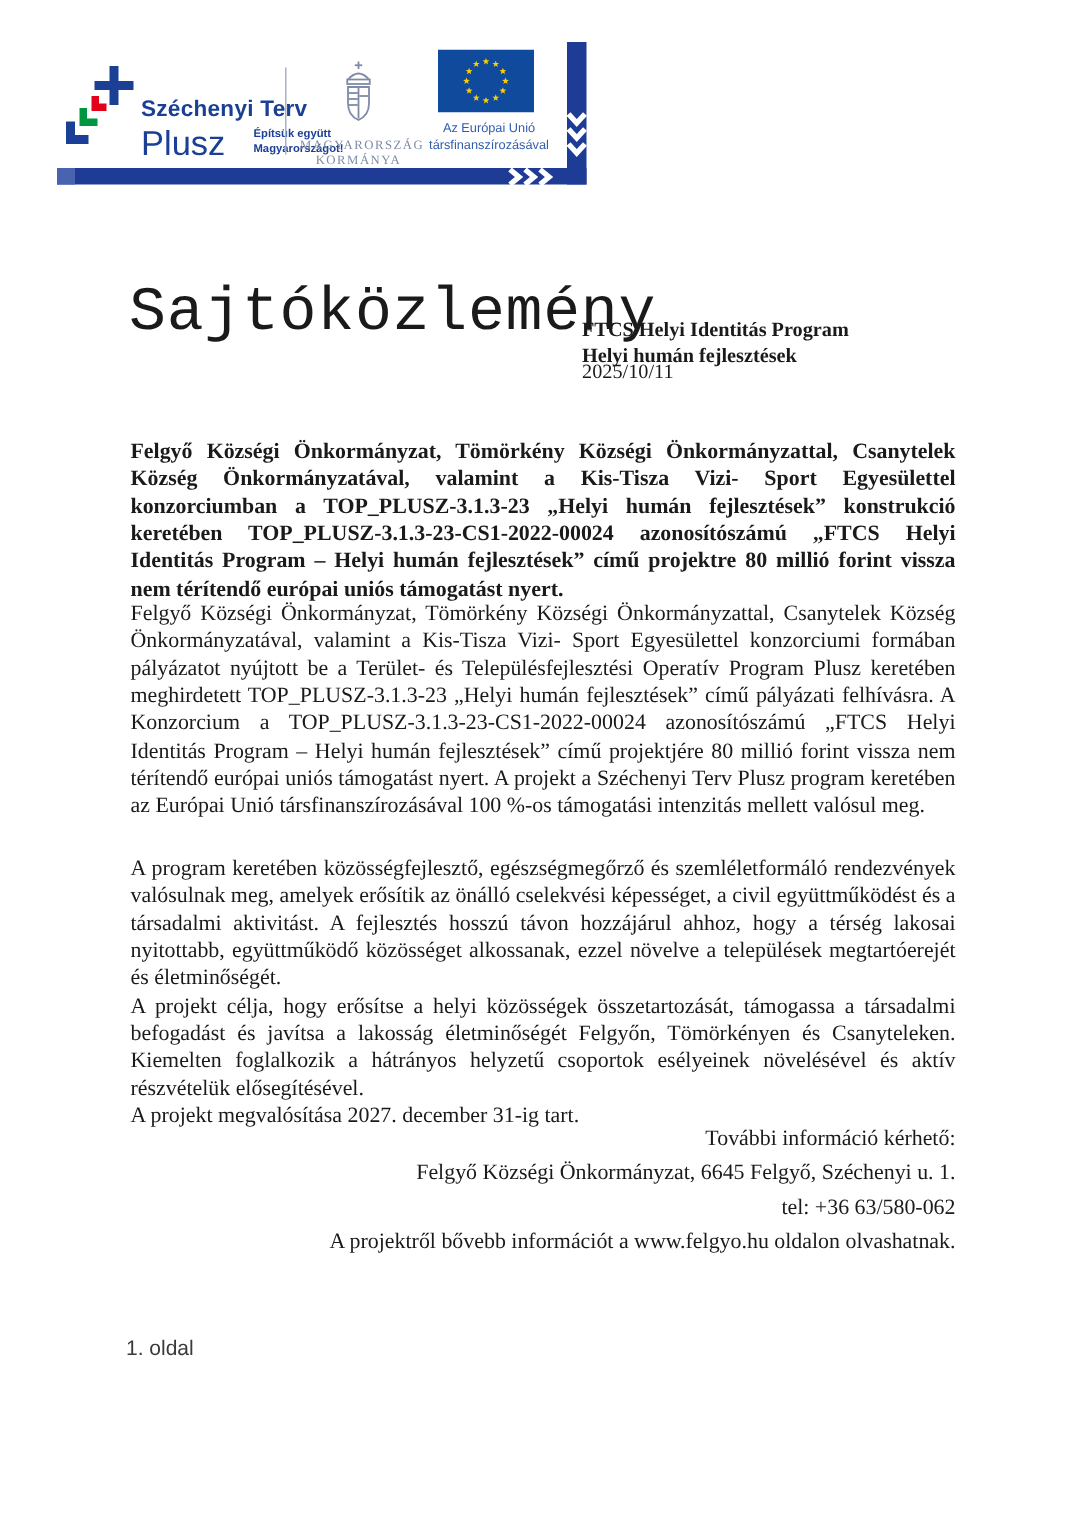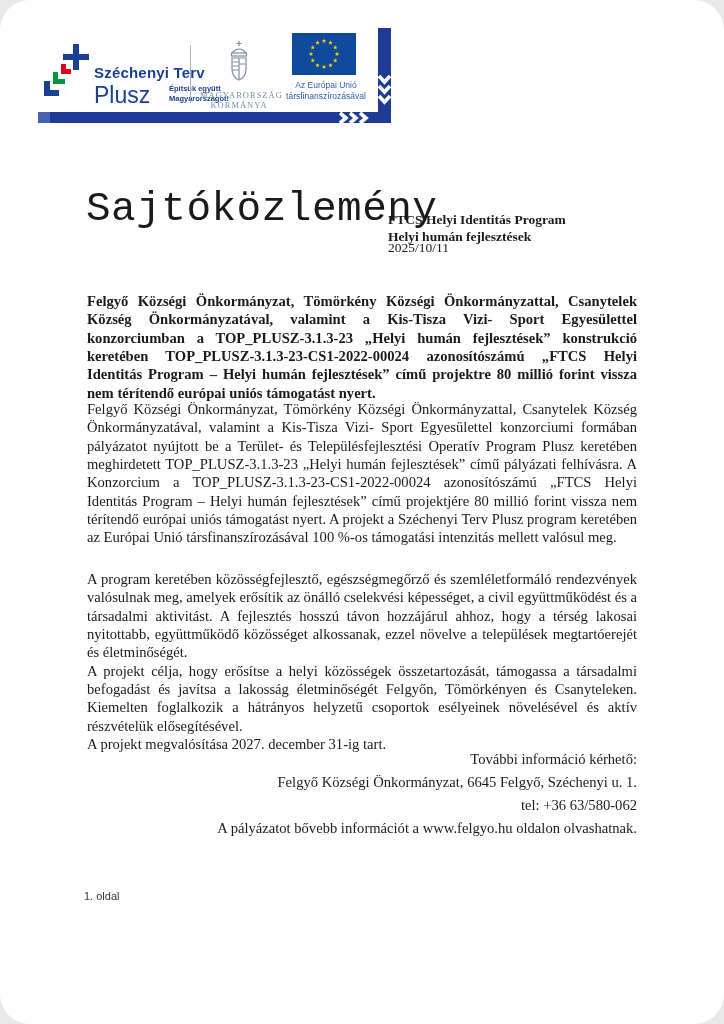--- a/index.html
+++ b/index.html
@@ -1,19 +1,19 @@
 <!DOCTYPE html>
 <html><head>
 <meta charset="utf-8">
 <style>
   html,body{margin:0;padding:0;background:#e8e8e8;}
   .page{
     position:relative;width:724px;height:1024px;background:#ffffff;
     margin:0 auto;overflow:hidden;
-    font-family:"Liberation Serif","DejaVu Serif",serif;color:#1a1a1a;border-radius:30px;
+    font-family:"Liberation Serif","DejaVu Serif",serif;color:#1a1a1a;
   }
   
   .logo-band{position:absolute;left:0;top:0;width:724px;height:140px;}
   .sz-logo{position:absolute;left:42px;top:40px;display:flex;}
   .sz-mark{width:52px;height:64px;}
   .sz-text{position:absolute;left:52px;top:24px;white-space:nowrap;
     font-family:"Liberation Sans","DejaVu Sans",sans-serif;color:#1b3f94;}
   .sz-line1{font-size:15px;font-weight:bold;letter-spacing:.2px;}
   .sz-line2{font-size:23px;font-weight:normal;margin-top:1px;}
   .sz-tag{position:absolute;left:75px;top:20px;font-size:7.5px;font-weight:bold;
@@ -38,21 +38,21 @@
   .body-col{position:absolute;left:87px;width:550px;text-align:justify;
     font-size:14.6px;line-height:18.35px;}
   .lead{top:292px;font-weight:bold;}
   .p2{top:400px;}
   .p3{top:570px;}
   .p3 p{margin:0;}
   .contact{top:748px;line-height:23px;text-align:right;height:108px;overflow:hidden;}
   .contact div{white-space:nowrap;}
   
   .footer{position:absolute;left:84px;top:890px;
-    font-family:"Liberation Sans","DejaVu Sans",sans-serif;font-size:11px;color:#3a3a3a;text-align:right;}
+    font-family:"Liberation Sans","DejaVu Sans",sans-serif;font-size:14px;color:#3a3a3a;text-align:right;}
 </style>
 </head>
 <body>
 
 <div class="page">
 
   <div class="logo-band">
 
     <div class="sz-logo">
       <svg class="sz-mark" viewBox="0 0 52 64">
@@ -150,18 +150,18 @@
   <div class="body-col p3">
     <p>A program keretében közösségfejlesztő, egészségmegőrző és szemléletformáló rendezvények valósulnak meg, amelyek erősítik az önálló cselekvési képességet, a civil együttműködést és a társadalmi aktivitást. A fejlesztés hosszú távon hozzájárul ahhoz, hogy a térség lakosai nyitottabb, együttműködő közösséget alkossanak, ezzel növelve a települések megtartóerejét és életminőségét.</p>
     <p>A projekt célja, hogy erősítse a helyi közösségek összetartozását, támogassa a társadalmi befogadást és javítsa a lakosság életminőségét Felgyőn, Tömörkényen és Csanyteleken. Kiemelten foglalkozik a hátrányos helyzetű csoportok esélyeinek növelésével és aktív részvételük elősegítésével.</p>
     <p>A projekt megvalósítása 2027. december 31-ig tart.</p>
   </div>
 
   <div class="body-col contact">
     <div>További információ kérhető:</div>
     <div>Felgyő Községi Önkormányzat, 6645 Felgyő, Széchenyi u. 1.</div>
     <div>tel: +36 63/580-062</div>
-    <div>A pályázatot bővebb információt a www.felgyo.hu  oldalon olvashatnak.</div>
+    <div>A projektről bővebb információt a www.felgyo.hu  oldalon olvashatnak.</div>
   </div>
 
   <div class="footer">1. oldal</div>
 
 </div>
 
 </body></html>

